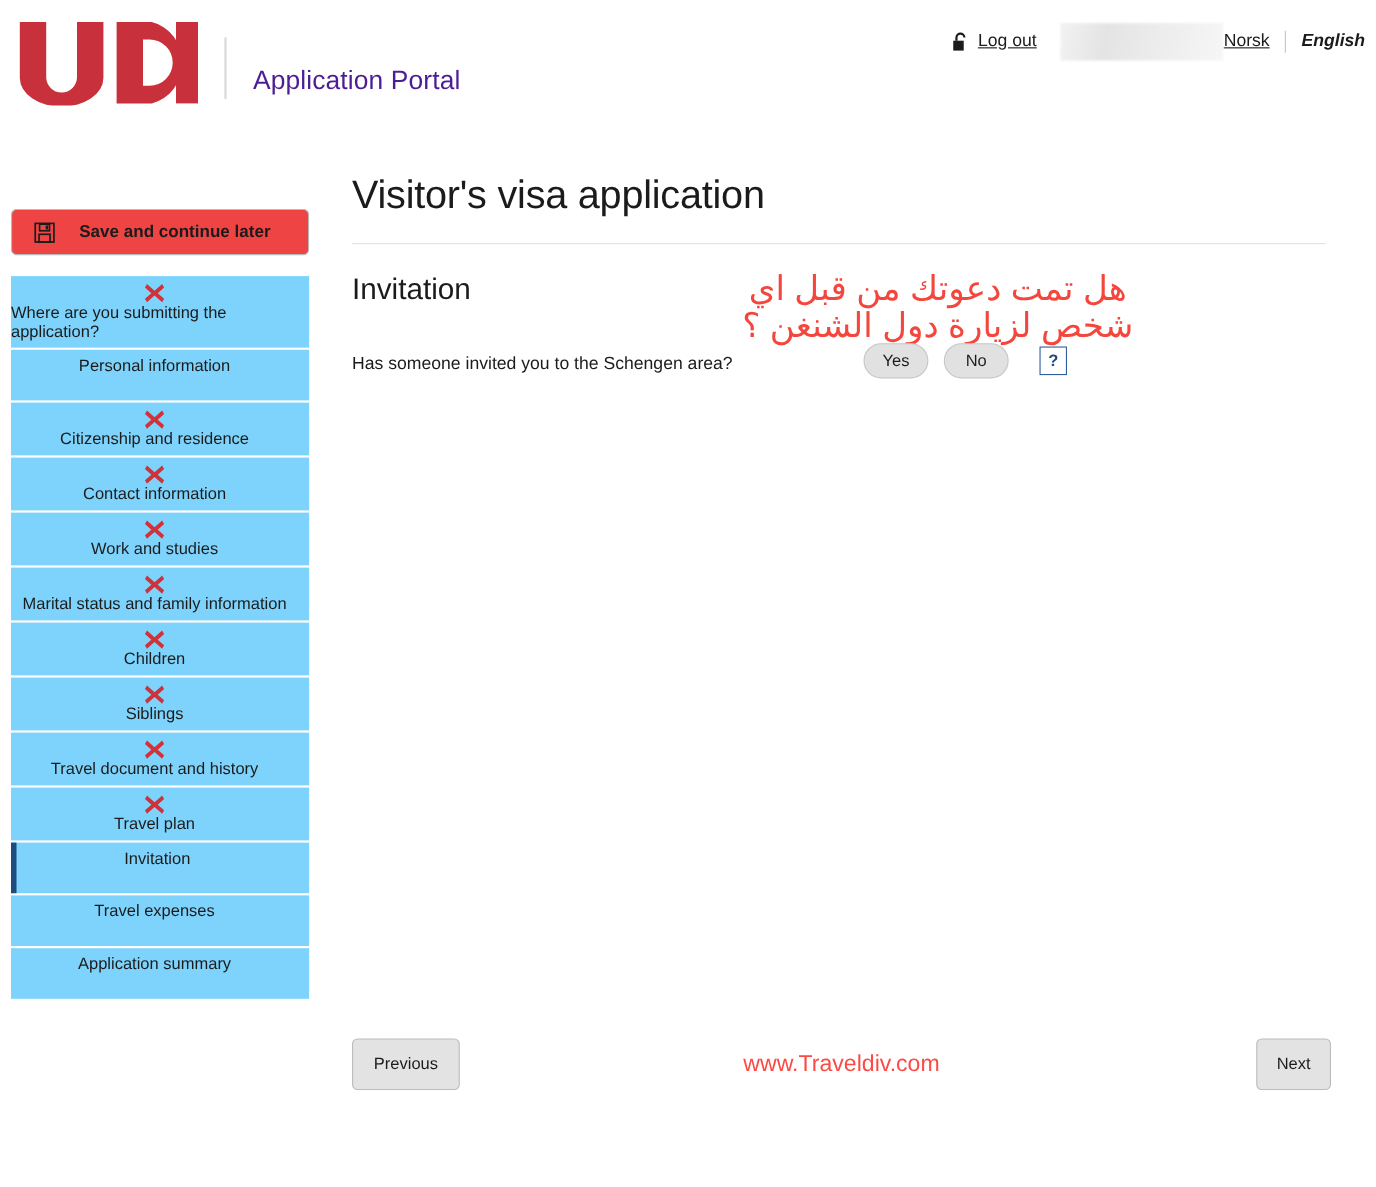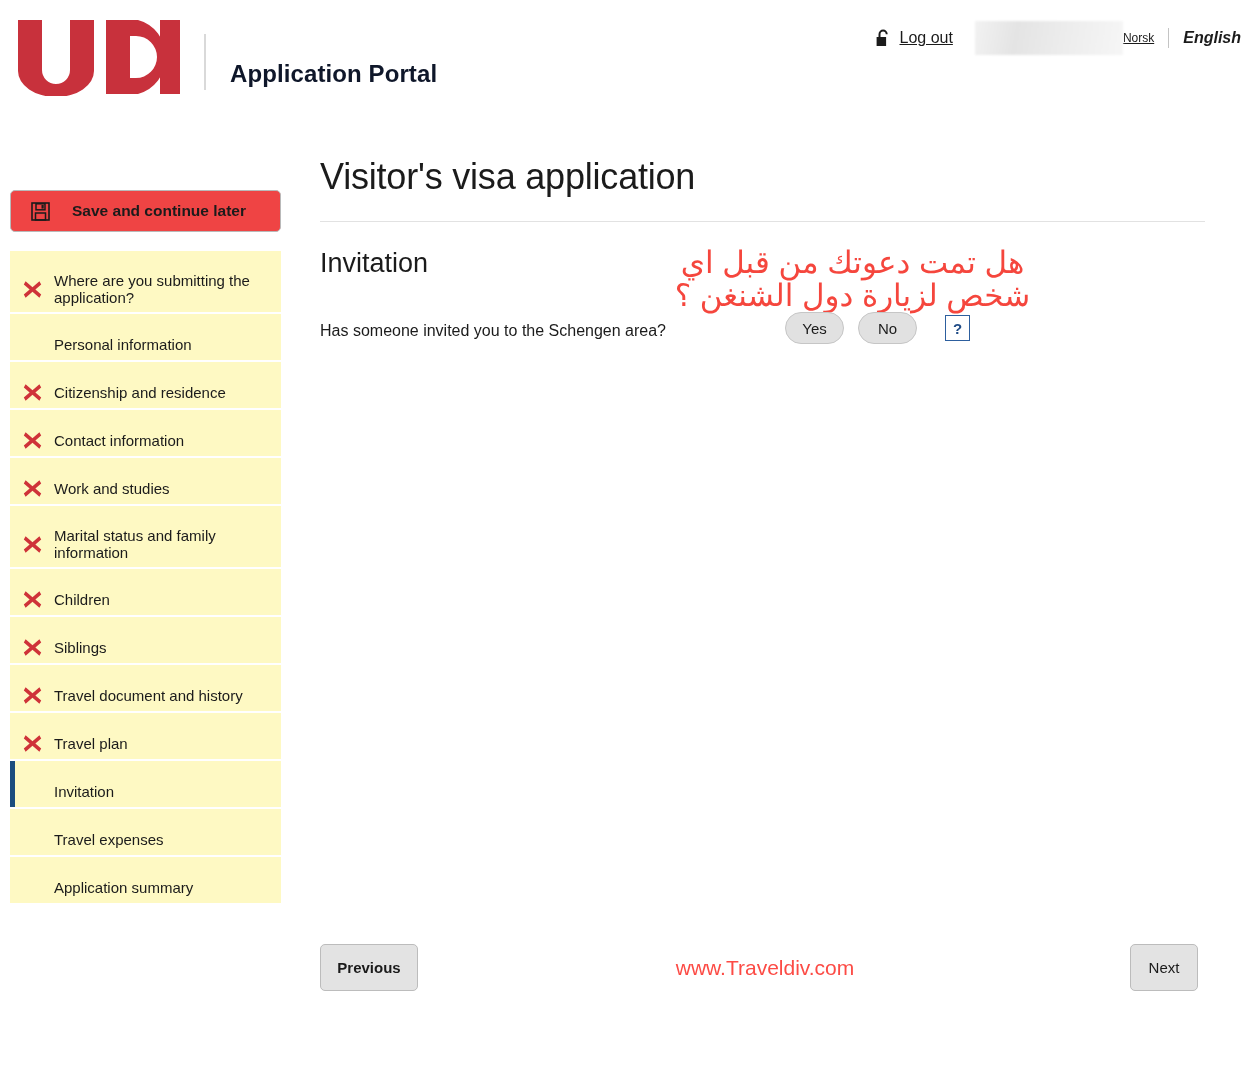--- a/index.html
+++ b/index.html
@@ -26,22 +26,22 @@
   }
   .logo-svg { display: block; }
   .brand-divider {
     width: 2px;
     height: 56px;
     background: #d9d9d9;
     margin: 0 24px 6px 22px;
   }
   .brand-sub {
     font-size: 24px;
-    font-weight: 700;
-    color: #0f172a;
+    font-weight: 400;
+    color: #4c1d95;
     letter-spacing: .1px;
     padding-bottom: 8px;
     white-space: nowrap;
   }
 
   .header-right {
     position: absolute;
     right: 10px; top: 22px;
     display: flex;
     align-items: center;
@@ -71,21 +71,21 @@
   .lang-sep {
     width: 1px;
     height: 20px;
     background: #c4c4c4;
     margin: 0 14px;
   }
   .lang-link {
     text-decoration: underline;
     color: #1b1b1b;
     cursor: pointer;
-    font-size: 12px;
+    font-size: 16px;
   }
   .lang-active {
     font-weight: 700;
     color: #1b1b1b;
     font-size: 16px;
     font-style: italic;
   }
 
   
   .layout {
@@ -114,26 +114,27 @@
     font-weight: 700;
     color: #1b1b1b;
     margin-bottom: 19px;
   }
   .floppy-icon { display: block; flex: none; }
 
   .nav-item {
     position: relative;
     width: 271px;
     min-height: 46px;
-    background: #fef9c3;
+    background: #7dd3fc;
     display: flex;
     align-items: center;
     margin-bottom: 2px;
     cursor: pointer;
-    padding: 21px 10px 6px 0;
+    padding: 6px 10px 6px 0;
+    flex-direction: column;
   }
   .nav-item .marker {
     width: 44px;
     flex: none;
     display: flex;
     align-items: center;
     justify-content: center;
     align-self: center;
   }
   .nav-label {
@@ -256,22 +257,22 @@
     border: 1px solid #bcbcbc;
     border-radius: 5px;
     font-size: 15px;
     color: #1b1b1b;
     font-family: "Liberation Sans", sans-serif;
     cursor: pointer;
     display: flex;
     align-items: center;
     justify-content: center;
   }
-  .btn-prev { left: 0px; width: 98px; font-weight: bold; }
-  .btn-next { right: 12px; width: 68px; }
+  .btn-prev { left: 0px; width: 98px; }
+  .btn-next { right: 0px; width: 68px; }
   .watermark {
     position: absolute;
     left: 0; right: 0; top: 12px;
     text-align: center;
     color: #fc4b45;
     font-size: 21px;
     font-weight: 400;
     pointer-events: none;
   }
 </style>

